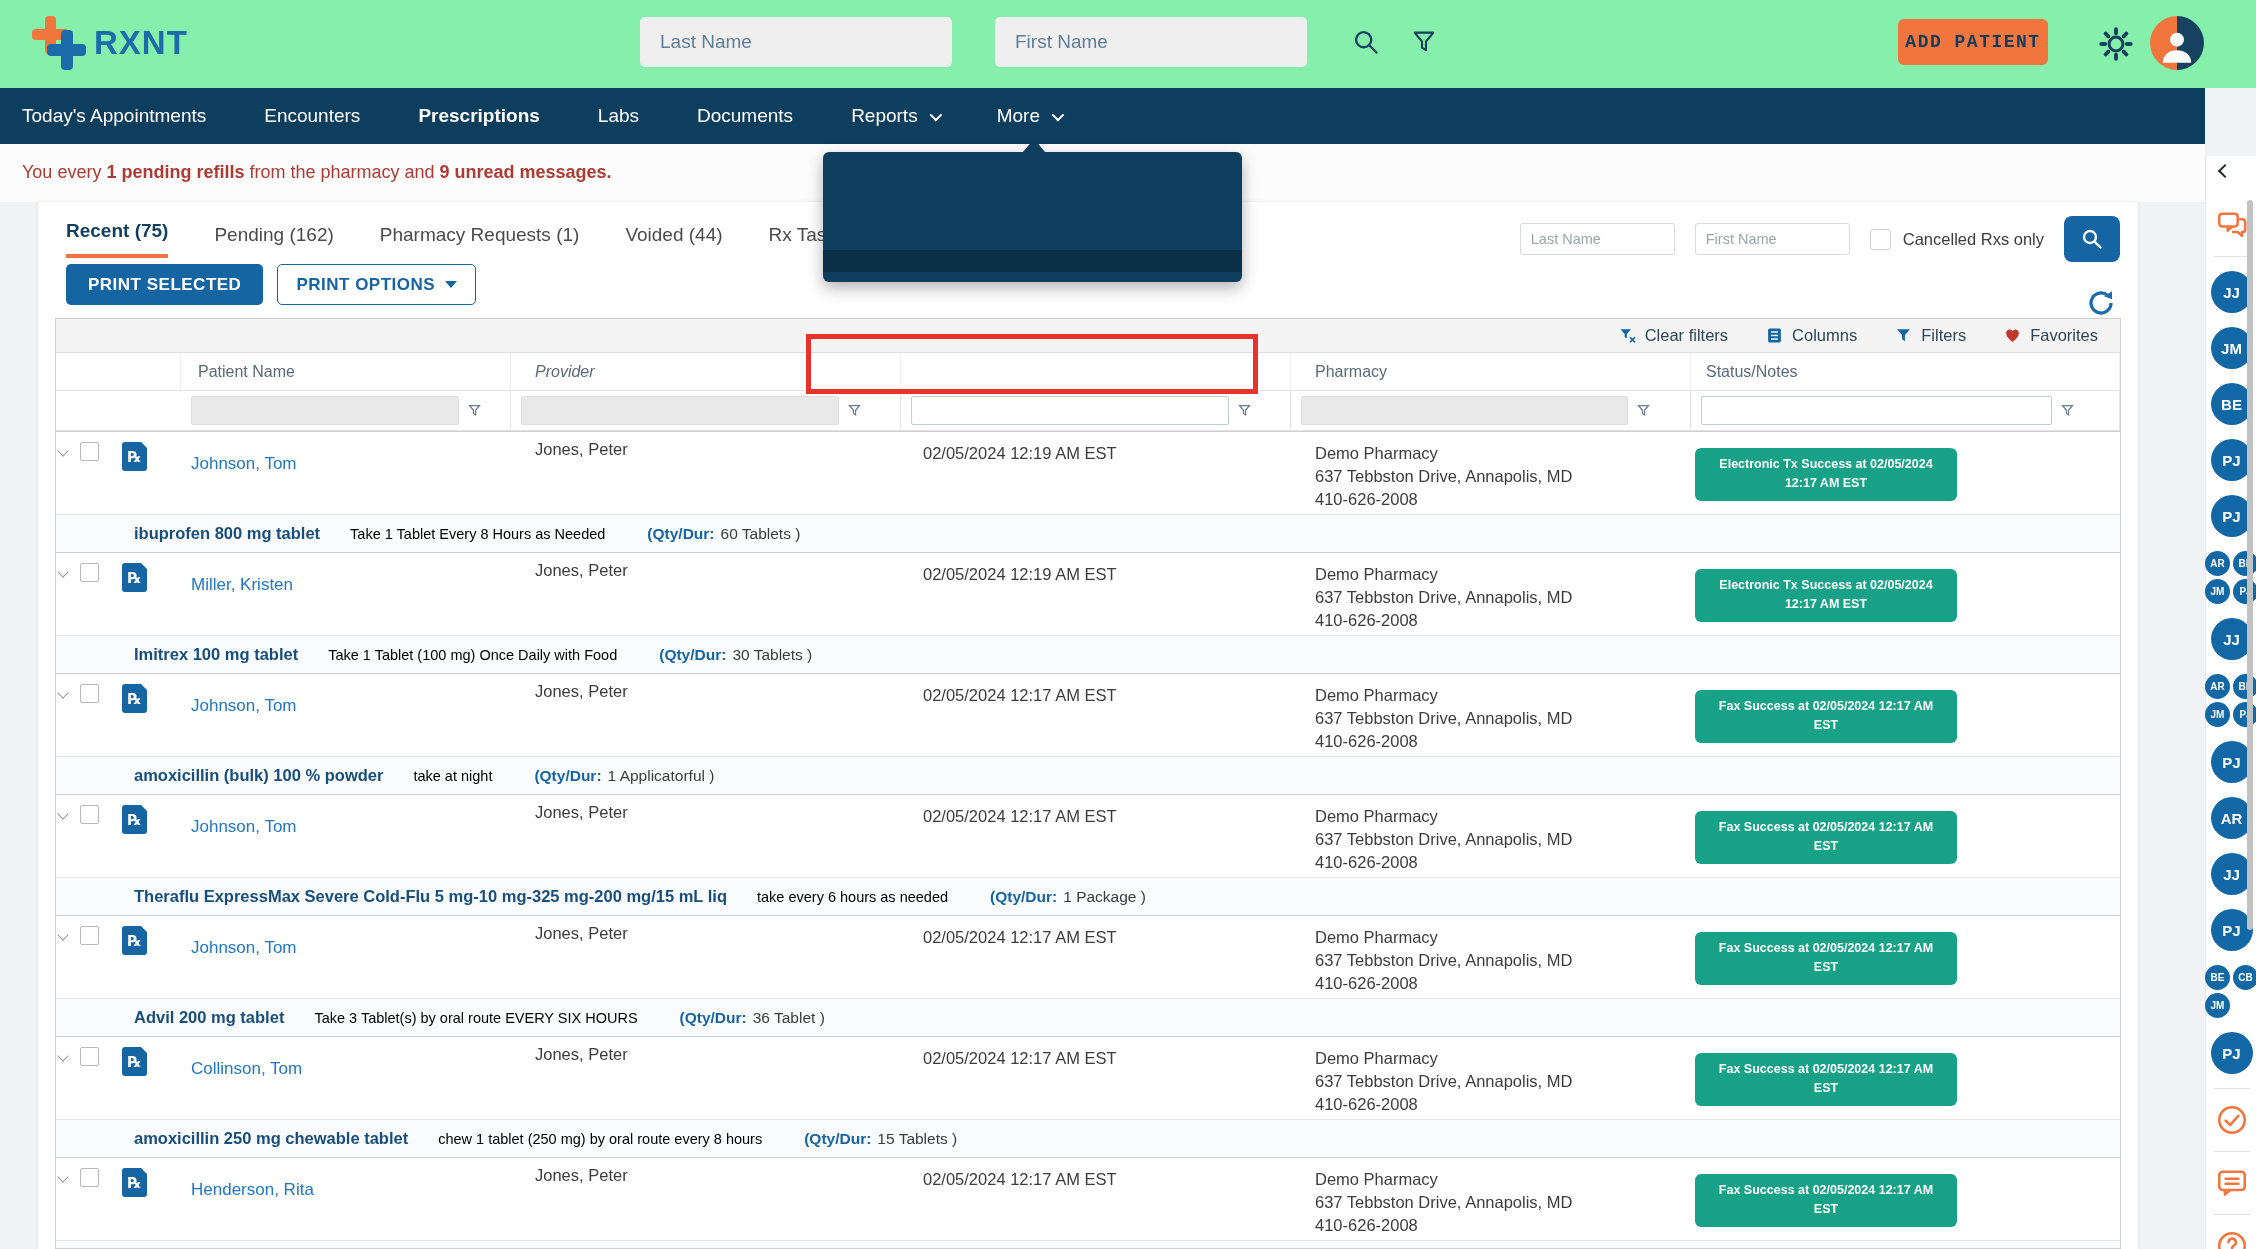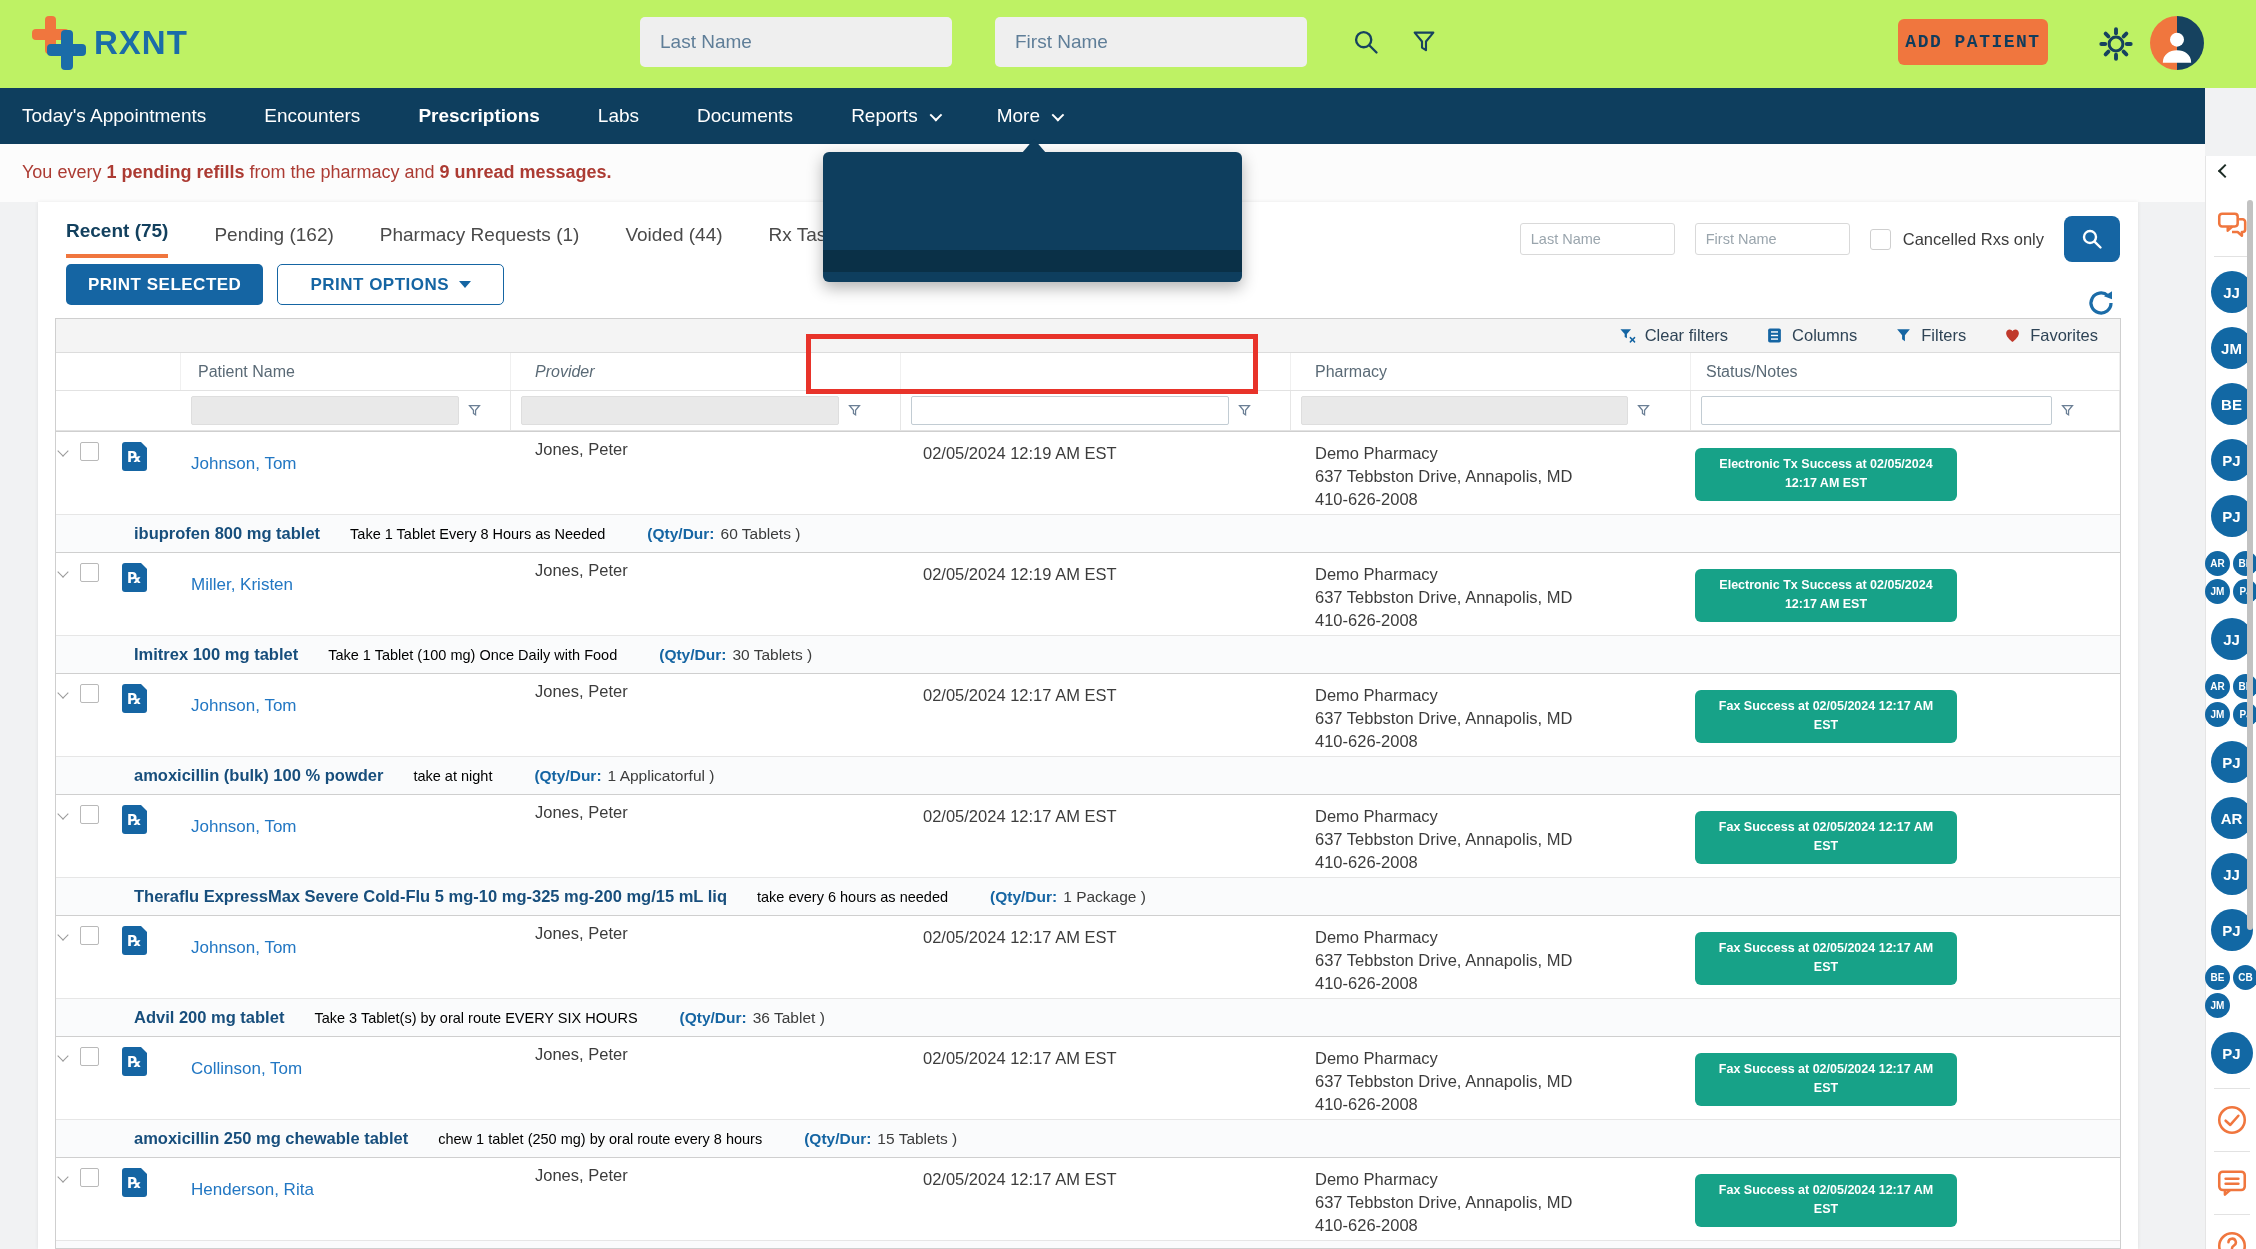--- a/index.html
+++ b/index.html
@@ -1,21 +1,21 @@
 <!DOCTYPE html>
 <html><head>
 <meta charset="utf-8">
 <style>
   * { margin:0; padding:0; box-sizing:border-box; }
   html,body { width:2256px; height:1249px; }
   body { font-family:"Liberation Sans","DejaVu Sans",sans-serif; background:#eef0f1; overflow:hidden; }
   #root { position:relative; width:2256px; height:1249px; background:#f1f2f3; overflow:hidden; }
 
   
-  #header { position:absolute; left:0; top:0; width:2256px; height:88px; background:#bef264; z-index:5; }
+  #header { position:absolute; left:0; top:0; width:2256px; height:88px; background:#86efac; z-index:5; }
   .logo { position:absolute; left:32px; top:16px; display:flex; align-items:center; gap:10px; }
   .logo-mark { position:relative; width:52px; height:54px; }
   .cross { position:absolute; }
   .cross .v { position:absolute; border-radius:4px; }
   .cross .h { position:absolute; border-radius:4px; }
   .cross-orange .v { left:13px; top:0; width:11px; height:38px; background:#F0763E; }
   .cross-orange .h { left:0; top:13px; width:37px; height:11px; background:#F0763E; }
   .cross-blue .v { left:29px; top:14px; width:12px; height:40px; background:#1B6CA8; }
   .cross-blue .h { left:15px; top:28px; width:39px; height:12px; background:#1B6CA8; }
   .logo-text { font-size:33px; font-weight:bold; color:#1B6CA8; letter-spacing:1px; }
@@ -71,21 +71,21 @@
   #qf-checkbox { width:21px; height:21px; border:1px solid #cfcfcf; border-radius:3px; background:#fff; cursor:pointer; }
   #qf-label { font-size:16.5px; color:#3c3c3c; margin-left:-8px; }
   #qf-search-btn { width:56px; height:46px; background:#1565A3; border:none; border-radius:8px; cursor:pointer;
                    display:flex; align-items:center; justify-content:center; color:#fff; }
   #qf-search-btn svg { width:24px; height:24px; }
 
   
   #print-row { position:absolute; left:28px; top:62px; display:flex; gap:14px; }
   #print-selected { height:41px; padding:0 22px; background:#1565A3; color:#fff; font-weight:bold; font-size:17px;
                     border:none; border-radius:5px; letter-spacing:.5px; cursor:pointer; font-family:inherit; }
-  #print-options { height:41px; padding:0 32px; background:#fff; color:#1565A3; font-weight:bold; font-size:17px;
+  #print-options { height:41px; padding:0 18px; background:#fff; color:#1565A3; font-weight:bold; font-size:17px;
                    border:1px solid #1565A3; border-radius:5px; letter-spacing:.5px; cursor:pointer; display:flex; align-items:center; gap:10px; font-family:inherit; }
   .tri-down { width:0; height:0; border-left:6px solid transparent; border-right:6px solid transparent; border-top:7px solid #1565A3; }
   #refresh-btn { position:absolute; right:22px; top:86px; width:30px; height:30px; color:#1B6CA8; cursor:pointer; }
 
   
   #table { position:absolute; left:17px; top:116px; width:2066px; height:931px; border:1px solid #cfcfcf; overflow:hidden; background:#fff; }
   #grid-toolbar { height:34px; background:#f4f4f4; border-bottom:1px solid #dcdcdc; display:flex; align-items:center;
                   justify-content:flex-end; gap:38px; padding-right:22px; }
   .tool-item { display:flex; align-items:center; gap:9px; font-size:16.5px; color:#2f4456; cursor:pointer; }
   .tool-item svg { width:17px; height:17px; }

